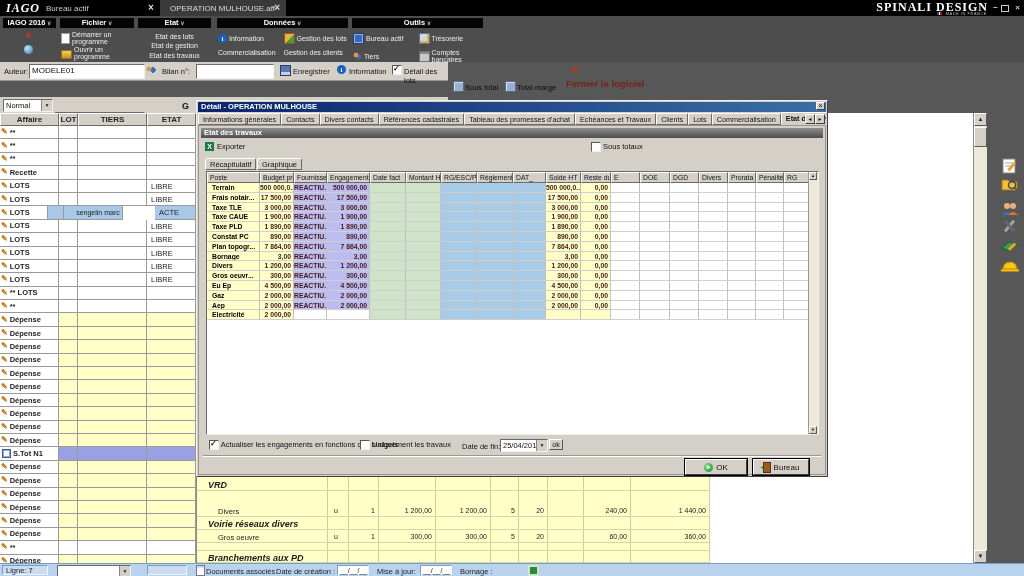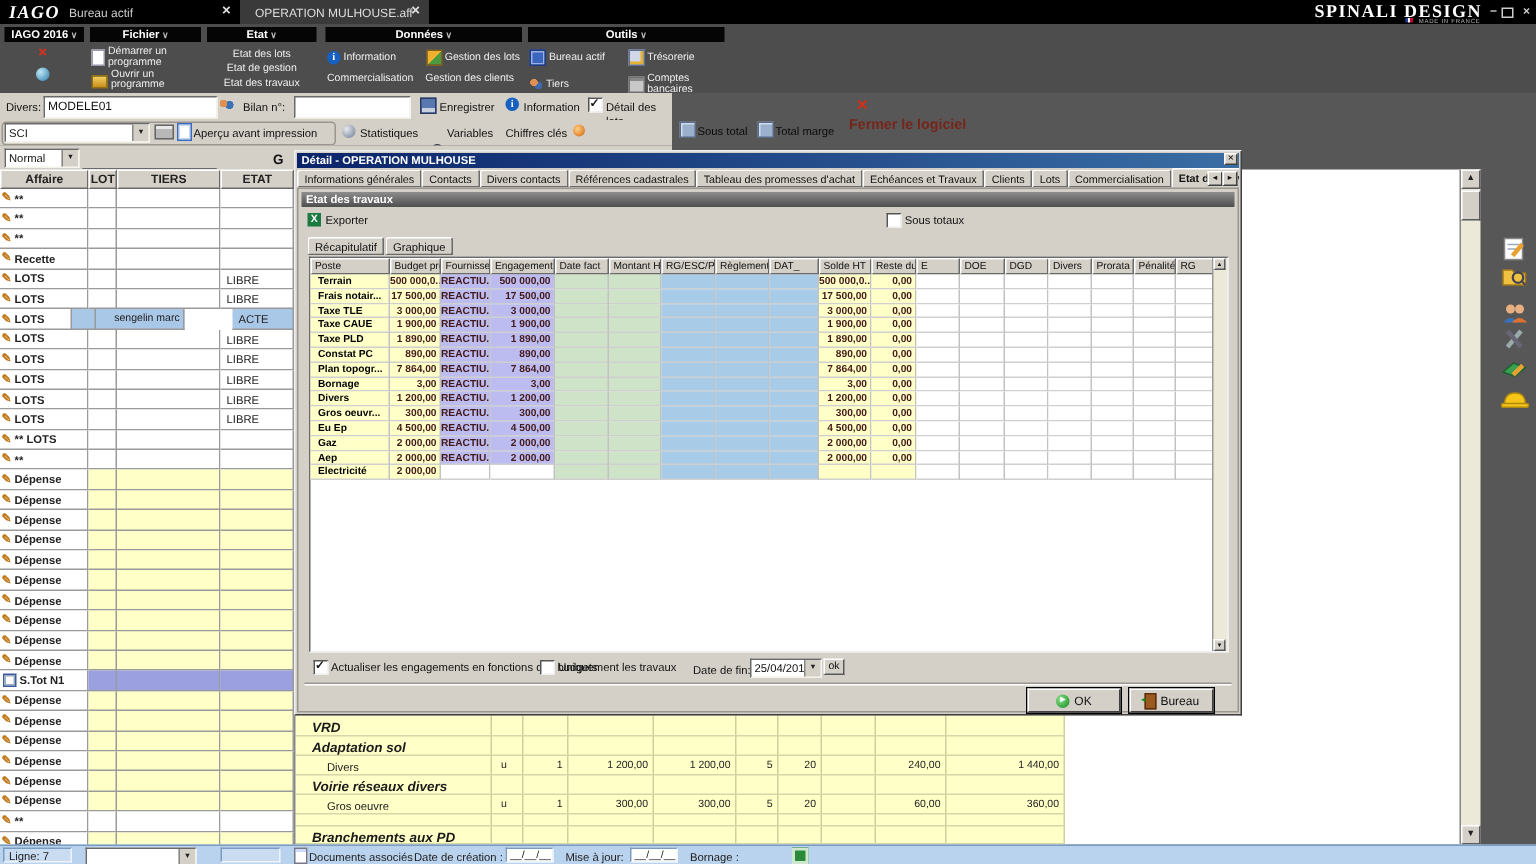--- a/index.html
+++ b/index.html
@@ -261,21 +261,21 @@
           </div>
           <div class="rib-item">
             <span class="ric ric-bank"></span>
             <span>Comptes bancaires</span>
           </div>
         </div>
   </div>
 </div>
 
 <div id="toolbar1" class="abs">
-  <span class="abs tlabel" style="left:4px;top:5px;">Divers:</span>
+  <span class="abs tlabel" style="left:4px;top:5px;">Auteur:</span>
   <div class="abs sunken inputbox" style="left:29px;top:2px;width:110px;height:11px;">MODELE01</div>
   <span class="abs tic tic-people" style="left:146px;top:4px;"></span>
   <span class="abs tlabel" style="left:162px;top:5px;">Bilan n°:</span>
   <div class="abs sunken inputbox" style="left:196px;top:2px;width:72px;height:11px;"></div>
   <span class="abs tic tic-save" style="left:280px;top:3px;"></span>
   <span class="abs tlabel" style="left:293px;top:5px;">Enregistrer</span>
   <span class="abs tic tic-info" style="left:337px;top:3px;"></span>
   <span class="abs tlabel" style="left:349px;top:5px;">Information</span>
   <span class="abs cb ck" style="left:392px;top:3px;"></span>
   <span class="abs tlabel" style="left:404px;top:5px;">Détail des lots</span>
@@ -283,36 +283,20 @@
 
 <div id="darkzone" class="abs">
   <span class="abs sqic" style="left:5px;top:19px;"></span>
   <span class="abs darktext" style="left:17px;top:21px;">Sous total</span>
   <span class="abs sqic" style="left:57px;top:19px;"></span>
   <span class="abs darktext" style="left:69px;top:21px;">Total marge</span>
 </div>
 <div id="fermer-x" class="abs">×</div>
 <div id="fermer-label" class="abs">Fermer le logiciel</div>
 
-<div id="toolbar2" class="abs">
-  <div id="groupbox" class="abs"></div>
-  <div class="abs combo" style="left:3px;top:2px;width:95px;height:11px;">
-    <span class="ctext">SCI</span>
-        <span class="arr">▼</span>
-  </div>
-  <span class="abs tic tic-printer" style="left:103px;top:3px;"></span>
-  <span class="abs tic tic-preview" style="left:118px;top:2px;"></span>
-  <span class="abs tlabel" style="left:129px;top:4px;">Aperçu avant impression</span>
-  <span class="abs tic tic-globe" style="left:228px;top:3px;"></span>
-  <span class="abs tlabel" style="left:240px;top:4px;">Statistiques</span>
-  <span class="abs tic tic-mag" style="left:287px;top:3px;"></span>
-  <span class="abs tlabel" style="left:298px;top:4px;">Variables</span>
-  <span class="abs tlabel" style="left:337px;top:4px;">Chiffres clés</span>
-  <span class="abs tic tic-key" style="left:382px;top:3px;"></span>
-</div>
 
 <div id="toolbar3" class="abs">
   <div class="abs combo" style="left:3px;top:2px;width:48px;height:11px;">
     <span class="ctext">Normal</span>
         <span class="arr">▼</span>
   </div>
   <div class="abs combo" style="left:55px;top:2px;width:88px;height:11px;">
     <span class="ctext">Arial Narrow</span>
         <span class="arr">▼</span>
   </div>
@@ -329,21 +313,20 @@
       <div class="sh-vline" style="left: 152px;"></div>
       <div class="sh-vline" style="left: 182px;"></div>
       <div class="sh-vline" style="left: 239px;"></div>
       <div class="sh-vline" style="left: 294px;"></div>
       <div class="sh-vline" style="left: 322px;"></div>
       <div class="sh-vline" style="left: 351px;"></div>
       <div class="sh-vline" style="left: 387px;"></div>
       <div class="sh-vline" style="left: 434px;"></div>
       <div class="sh-vline" style="left: 513px;"></div>
       <div class="sh-row sh-h" style="top: 7px; height: 13px;">VRD</div>
-      <div class="sh-row sh-h" style="top: 20px; height: 13px;">Adaptation sol</div>
       <div class="sh-row sh-i" style="top: 33px; height: 13px;">
         <span class="sh-label">Divers</span>
         <span class="sh-val" style="left: 131px; width: 18px; text-align: center;">u</span>
         <span class="sh-val" style="left: 152px; width: 27px;">1</span>
         <span class="sh-val" style="left: 182px; width: 54px;">1 200,00</span>
         <span class="sh-val" style="left: 239px; width: 52px;">1 200,00</span>
         <span class="sh-val" style="left: 294px; width: 25px;">5</span>
         <span class="sh-val" style="left: 322px; width: 26px;">20</span>
         <span class="sh-val" style="left: 387px; width: 44px;">240,00</span>
         <span class="sh-val" style="left: 434px; width: 76px;">1 440,00</span>

